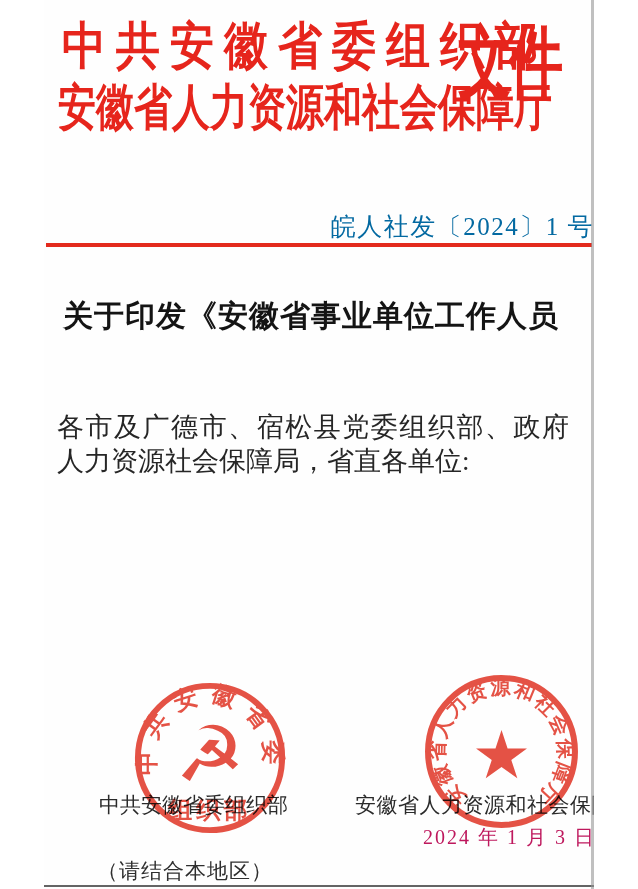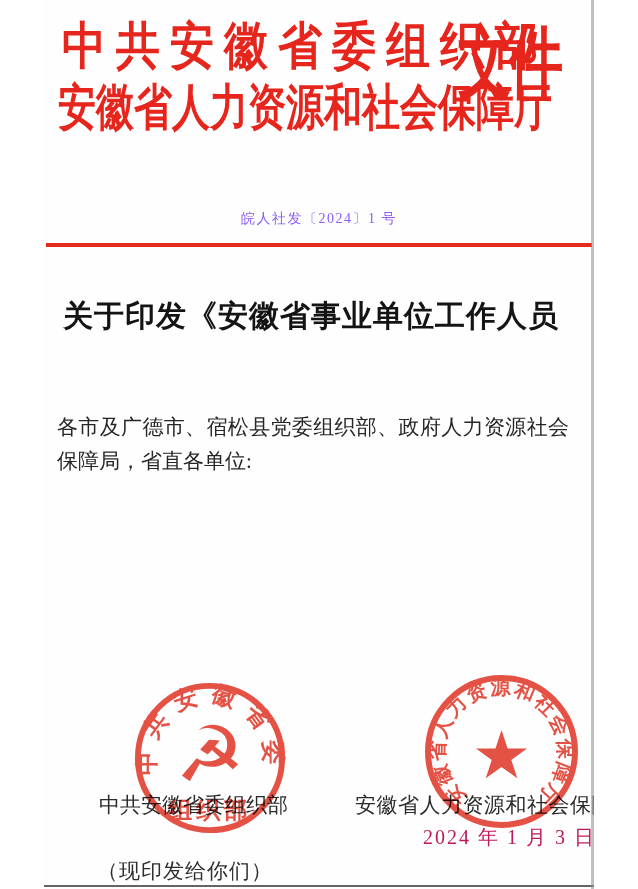--- a/index.html
+++ b/index.html
@@ -24,36 +24,36 @@
   }
   .doc-type {
     position:absolute; top:24px; right:34px;
     font-size:54px; font-weight:bold; color:#e6251c;
     letter-spacing:-3px; white-space:nowrap; line-height:1;
     transform:scaleY(1.45); transform-origin:center top;
   }
   
   .ref-number {
     position:absolute; top:210px; left:0; width:100%;
-    text-align:center; font-size:14px; letter-spacing:1.5px; color:#8b5cf6;
+    text-align:right; font-size:25px; letter-spacing:1.5px; color:#0369a1;
   }
   .red-rule {
     position:absolute; top:243px; left:2px; right:2px; height:4px;
     background:#e32a1d;
   }
   
   .title {
     position:absolute; top:295px; left:0; right:16px; margin:0;
     text-align:center; font-size:30px; font-weight:bold;
     line-height:41px; color:#141414; letter-spacing:1px;
   }
   
   .body-block {
     position:absolute; top:411px; left:13px; right:25px;
-    font-size:21px; line-height:33.5px; color:#262626;
+    font-size:27px; line-height:33.5px; color:#262626;
     text-align:justify; text-justify:inter-ideograph;
   }
   .body-block p { margin:0; }
   .body-block .para { text-indent:2em; }
   
   .sig-left  { position:absolute; left:55px;  top:791px; font-size:21px; color:#2a2a2a; white-space:nowrap; }
   .sig-right { position:absolute; left:311px; top:791px; font-size:21px; letter-spacing:0.5px; color:#2a2a2a; white-space:nowrap; }
   .sig-date  { position:absolute; left:379px; top:824px; font-size:20px; letter-spacing:2px; color:#be185d; white-space:nowrap; }
   .publish-note { position:absolute; left:53px; top:857px; font-size:21px; letter-spacing:1px; color:#2e2e2e; white-space:nowrap; }
   .seal { position:absolute; opacity:0.88; mix-blend-mode:multiply; }
@@ -104,18 +104,18 @@
     <defs>
       <path id="arc-right" d="M 47.3,126.7 A 57,57 0 1 1 112.7,126.7" fill="none"></path>
     </defs>
     <circle cx="80" cy="80" r="73" fill="none" stroke="#e23a2b" stroke-width="6"></circle>
     <text font-size="20" font-weight="bold" fill="#e23a2b" letter-spacing="2">
       <textPath href="#arc-right" startOffset="50%" text-anchor="middle">安徽省人力资源和社会保障厅</textPath>
     </text>
     <text class="sym" x="80" y="106" text-anchor="middle" font-size="66" fill="#e23a2b">★</text>
   </svg>
 
-  <div class="publish-note">（现印发给你们）</div>
+  <div class="publish-note">（请结合本地区）</div>
 
   <div class="bottom-rule"></div>
   <div class="edge-right"></div>
 
 </div>
 
 </body></html>

